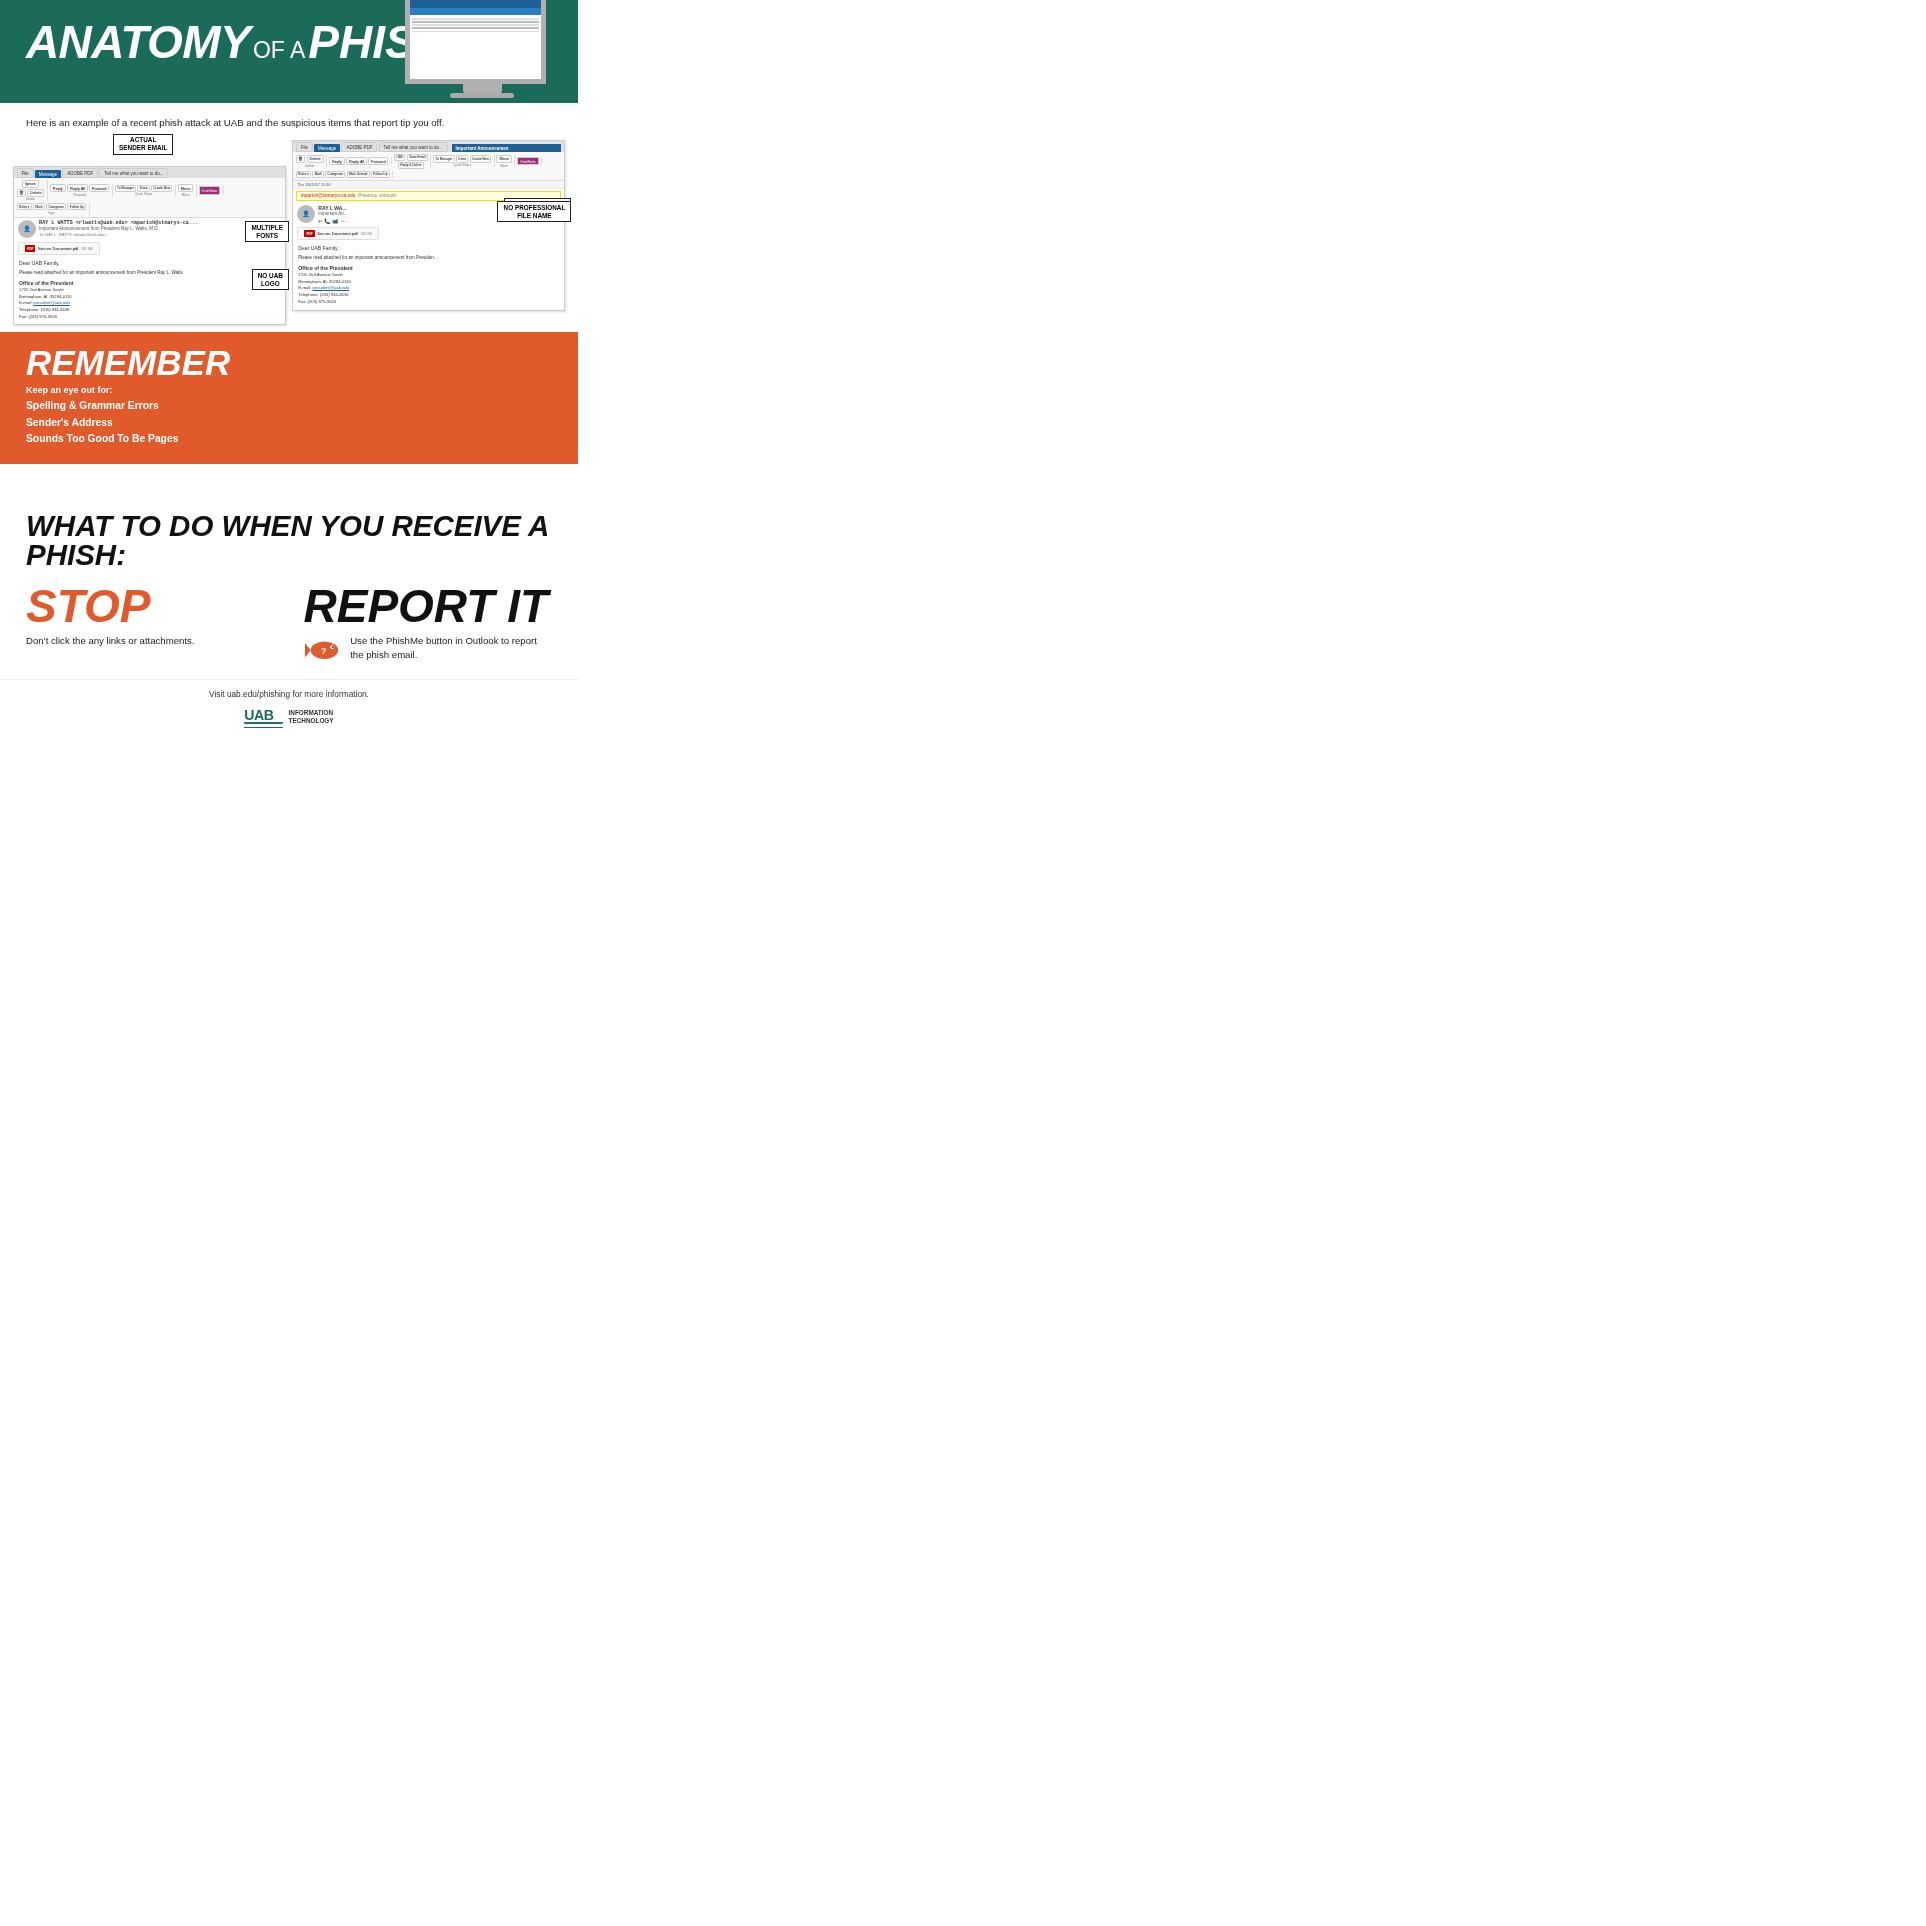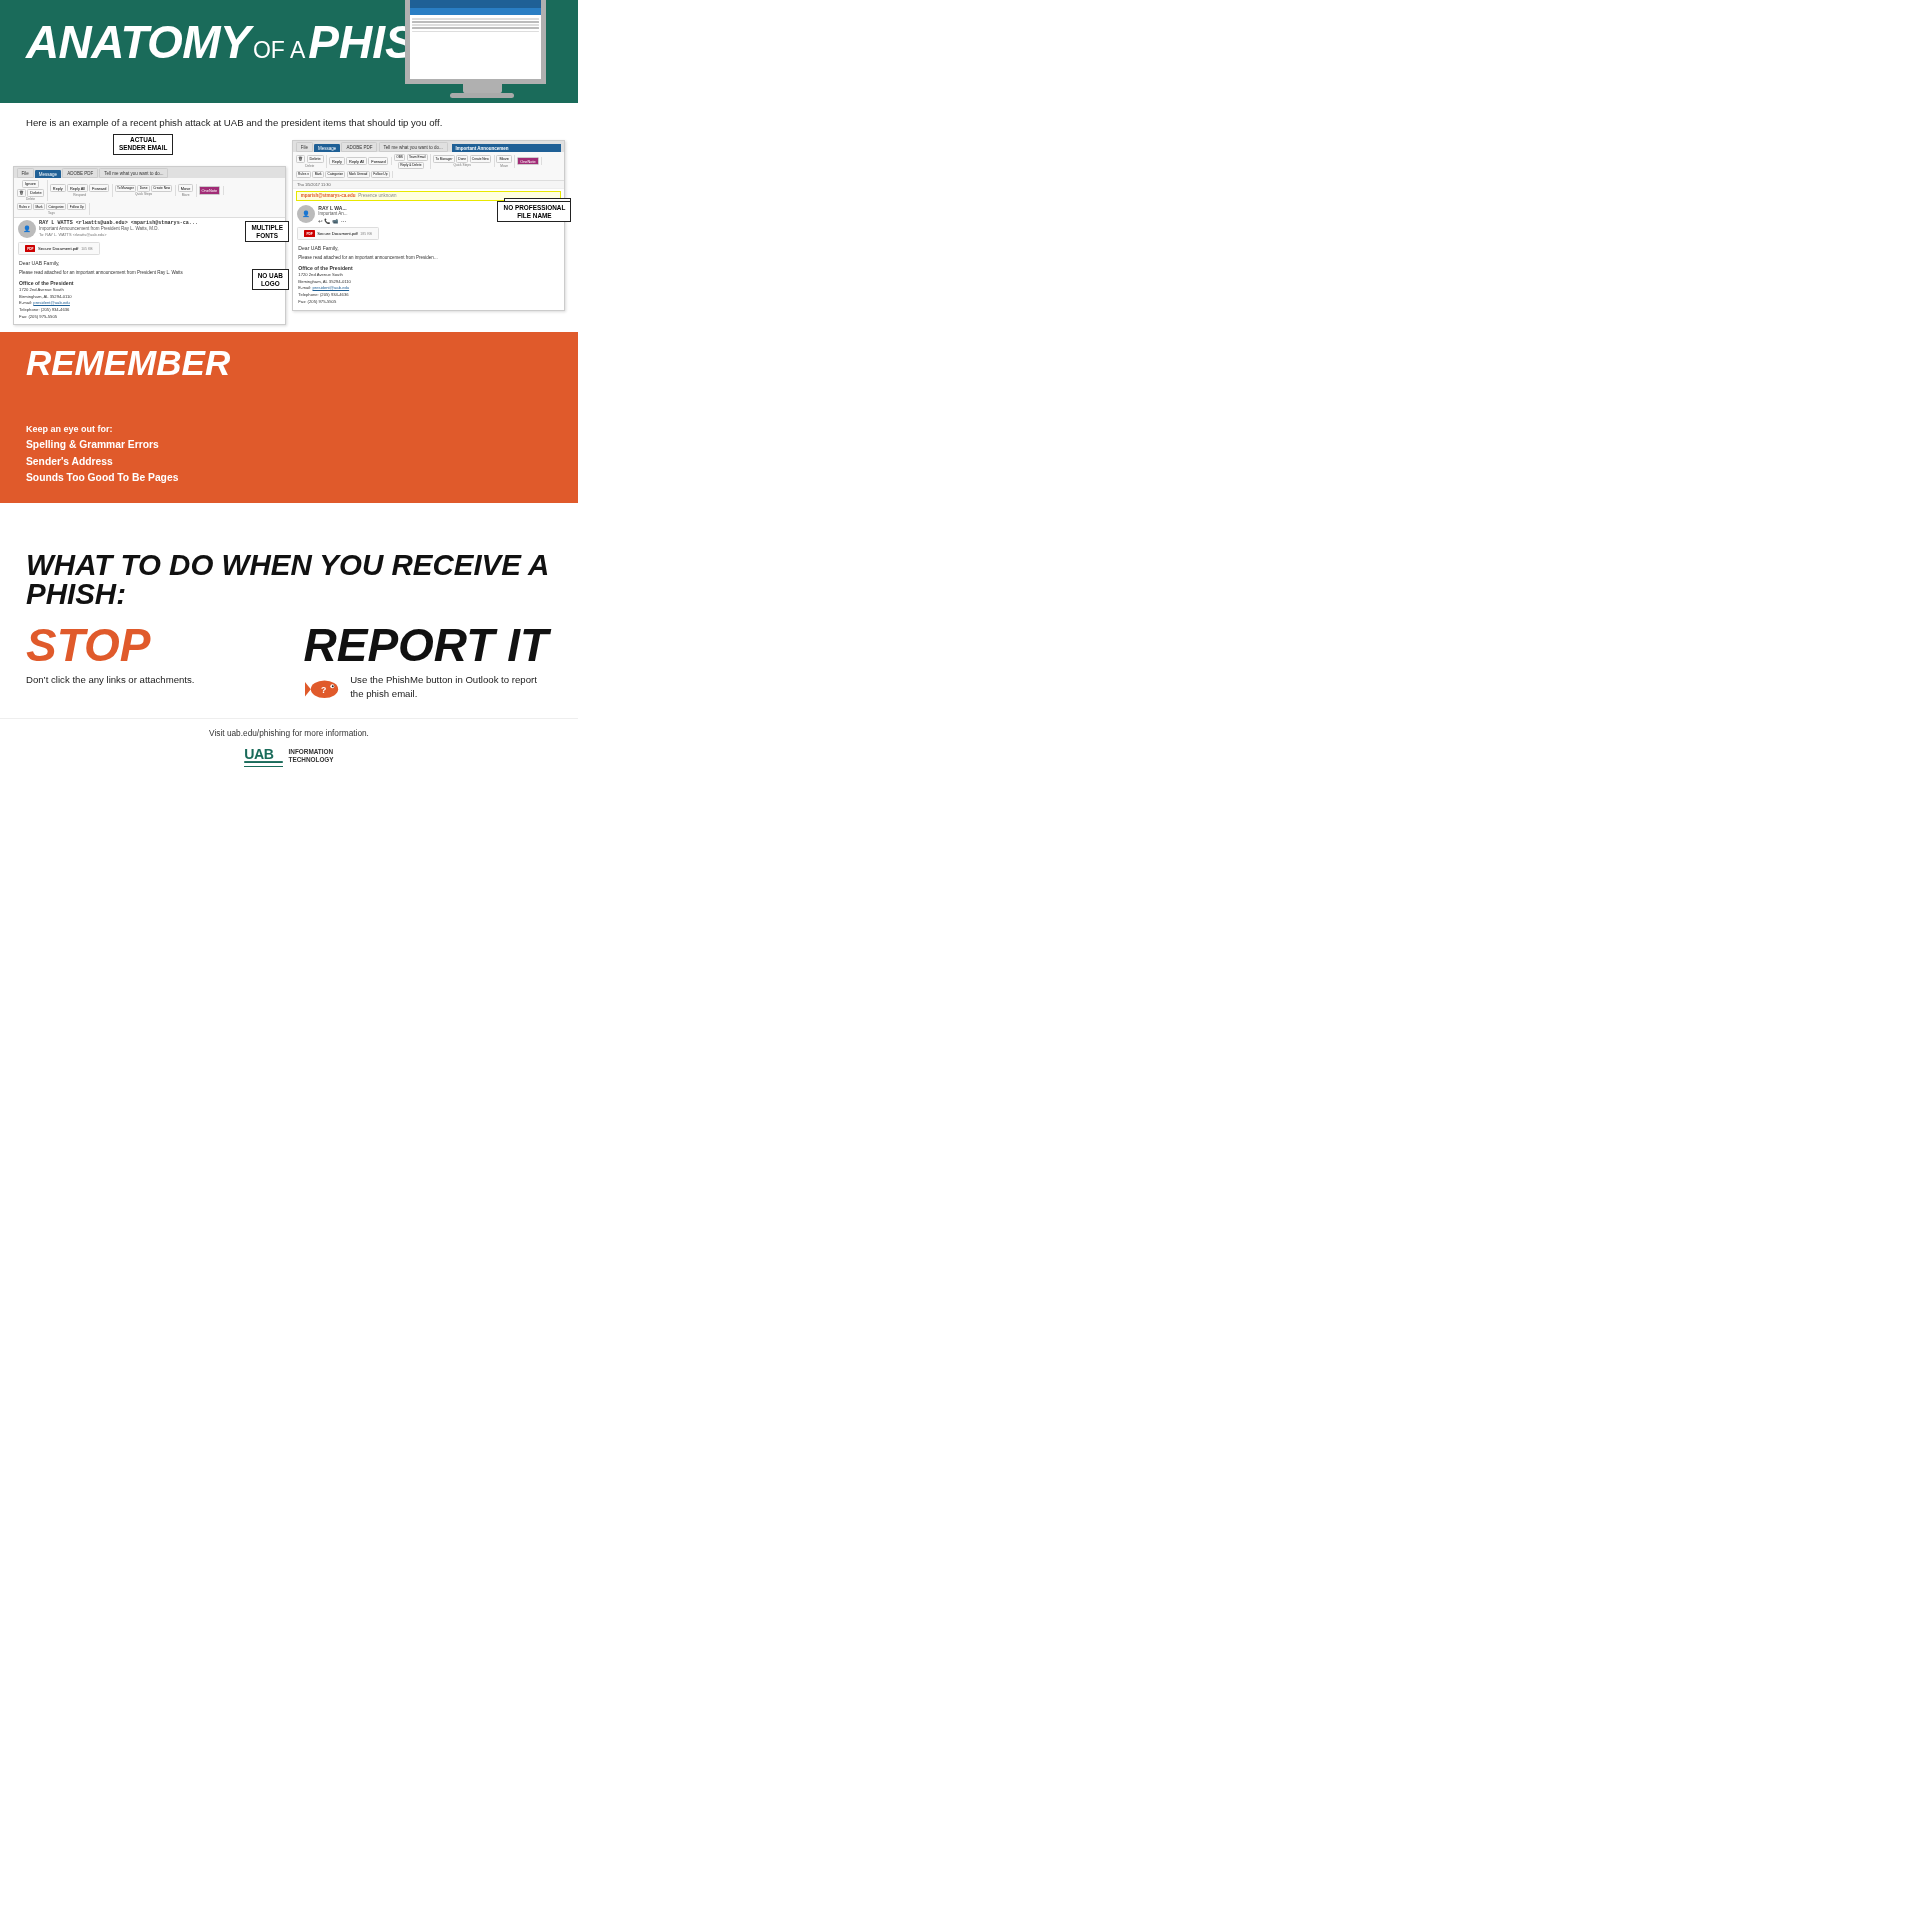--- a/index.html
+++ b/index.html
@@ -197,21 +197,20 @@
       color: #fff;
       line-height: 1;
       margin-bottom: 5.1px;
     }
     .remember-cols {
       display: flex;
       gap: 26px;
     }
     .remember-col {
       flex: 1;
-      margin-top: 39px;
     }
     .remember-col .col-title {
       font-size: 9px;
       font-weight: bold;
       margin-bottom: 3.2px;
       color: #fff;
     }
     .remember-col .col-item {
       font-size: 10.3px;
       font-weight: bold;
@@ -379,21 +378,21 @@
           <div class="monitor-screen-line"></div>
         </div>
       </div>
     </div>
     <div class="monitor-stand"></div>
     <div class="monitor-base"></div>
   </div>
 </div>
 
 <div class="intro">
-  <p>Here is an example of a recent phish attack at UAB and the president items that should tip you off.</p>
+  <p>Here is an example of a recent phish attack at UAB and the suspicious items that report tip you off.</p>
 </div>
 
 <div class="emails-wrapper">
 
   <div class="left-email-wrapper" style="position:relative;">
 
     <div style="position:absolute; top:-6.4px; left:100px; z-index:20;">
       <div class="annotation-label">ACTUAL<br>SENDER EMAIL</div>
     </div>
 

